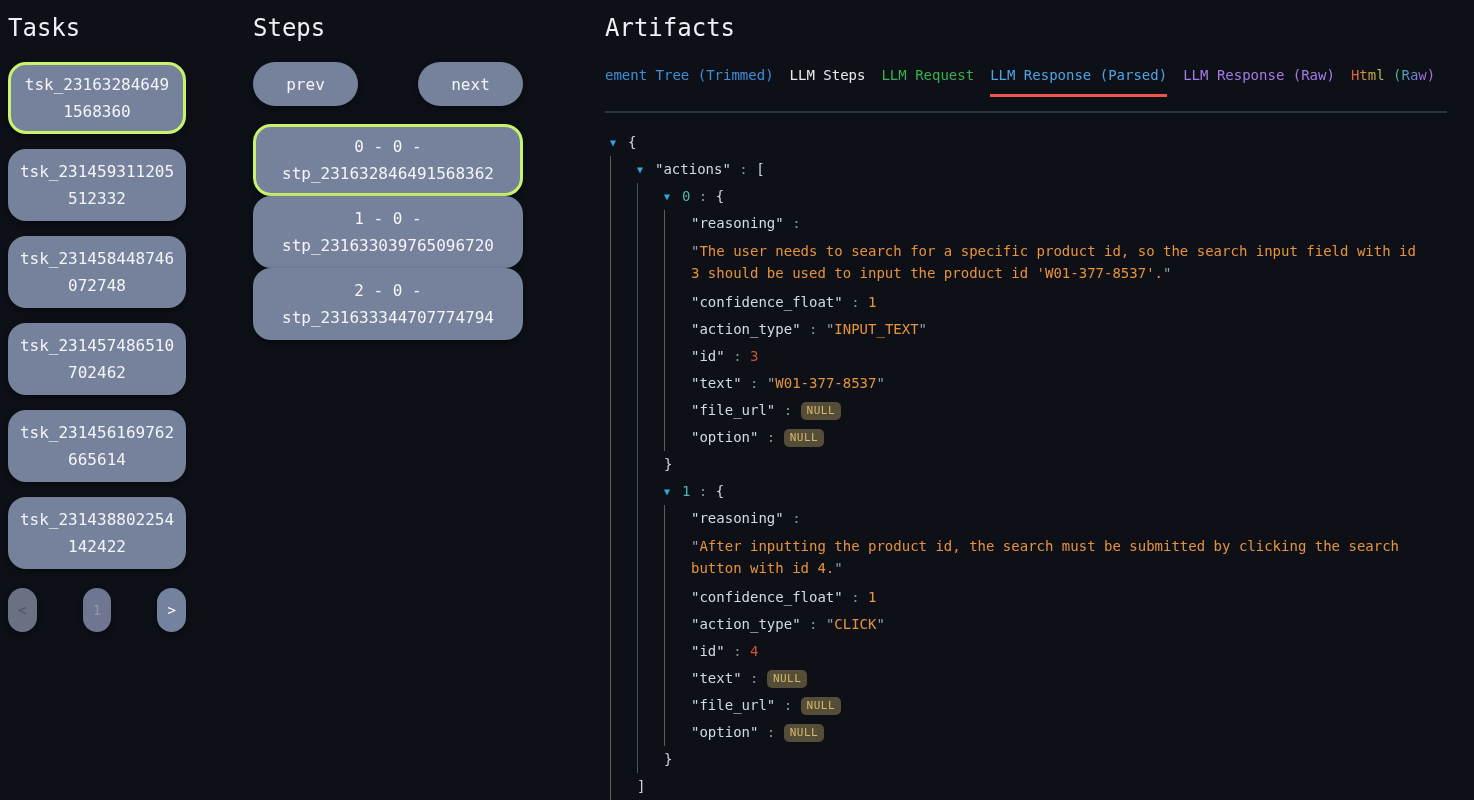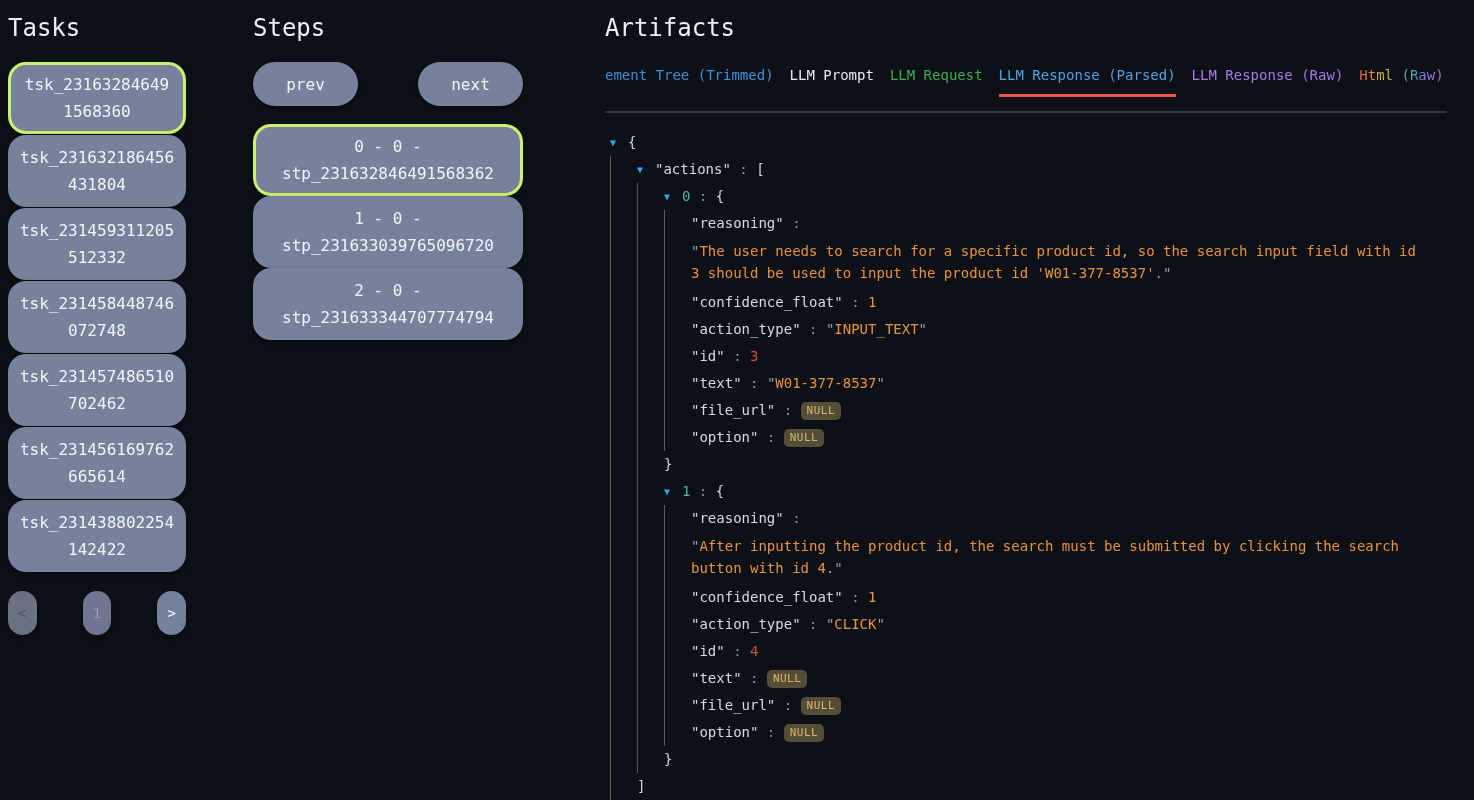--- a/index.html
+++ b/index.html
@@ -9,21 +9,21 @@
   .col-tasks { left:8px; width:178px; }
   .col-steps { left:253px; width:270px; }
   .col-artifacts { left:605px; width:842px; }
   h1.panel-title { font-size:24px; font-weight:500; color:#eef1f5; margin-top:14px; height:30px; }
 
   
   .btn { display:flex; align-items:center; justify-content:center; text-align:center;
          background:#76829c; color:#f3f5f8; border:none; cursor:pointer;
          box-shadow:0 3px 6px rgba(0,0,0,.45); font-family:inherit; }
   .task-btn { width:178px; height:72px; border-radius:18px; font-size:16px; line-height:1.7;
-              padding:0 11px; word-break:break-all; margin-bottom:1px; }
+              padding:0 11px; word-break:break-all; margin-bottom:15px; }
   .task-btn.selected { border:3px solid #c9f26d; }
   .step-btn { width:270px; height:72px; border-radius:18px; font-size:16px; line-height:1.7;
               padding:0 11px; overflow-wrap:break-word; }
   .step-btn.selected { border:3px solid #c9f26d; }
   .nav-row { display:flex; justify-content:space-between; margin:18px 0 18px; }
   .nav-btn { width:105px; height:44px; border-radius:22px; font-size:16px; }
 
   .pagination { display:flex; gap:46px; margin-top:19px; align-items:center; }
   .pg-btn { width:30px; height:44px; border-radius:16px; display:flex; align-items:center;
             justify-content:center; font-size:14px; border:none; cursor:pointer;
@@ -65,21 +65,20 @@
            line-height:normal; padding:2px 6px 3px; border-radius:5px; letter-spacing:.5px;
            vertical-align:1px; }
 </style>
 </head>
 <body>
 
 <div class="col col-tasks">
   <h1 class="panel-title">Tasks</h1>
   <div id="task-list" style="margin-top:18px;">
       <button class="btn task-btn selected">tsk_231632846491568360</button>
-      <button class="btn task-btn">tsk_231632186456431804</button>
       <button class="btn task-btn">tsk_231459311205512332</button>
       <button class="btn task-btn">tsk_231458448746072748</button>
       <button class="btn task-btn">tsk_231457486510702462</button>
       <button class="btn task-btn">tsk_231456169762665614</button>
       <button class="btn task-btn">tsk_231438802254142422</button>
     </div>
   <div class="pagination">
     <button class="pg-btn pg-prev">&lt;</button>
     <button class="pg-btn pg-page">1</button>
     <button class="pg-btn pg-next">&gt;</button>
@@ -96,21 +95,21 @@
       <button class="btn step-btn selected">0 - 0 - stp_231632846491568362</button>
       <button class="btn step-btn">1 - 0 - stp_231633039765096720</button>
       <button class="btn step-btn">2 - 0 - stp_231633344707774794</button>
     </div>
 </div>
 
 <div class="col col-artifacts">
   <h1 class="panel-title">Artifacts</h1>
   <div id="tab-bar" class="tab-bar">
       <span class="tab" style="color: rgb(61, 143, 216);">ement Tree (Trimmed)</span>
-      <span class="tab" style="color: rgb(232, 234, 236);">LLM Prompt</span>
+      <span class="tab" style="color: rgb(232, 234, 236);">LLM Steps</span>
       <span class="tab" style="color: rgb(60, 174, 83);">LLM Request</span>
       <span class="tab active" style="color: rgb(79, 163, 227); text-align: center;">LLM Response (Parsed)</span>
       <span class="tab" style="color: rgb(164, 122, 232);">LLM Response (Raw)</span>
       <span class="tab rainbow">Html (Raw)</span>
     </div>
   <div id="json-viewer" class="json-viewer">
       <div class="jrow">
         <span class="toggle">▼</span>
         <span class="jcontent"><span class="jp">{</span></span>
       </div>

